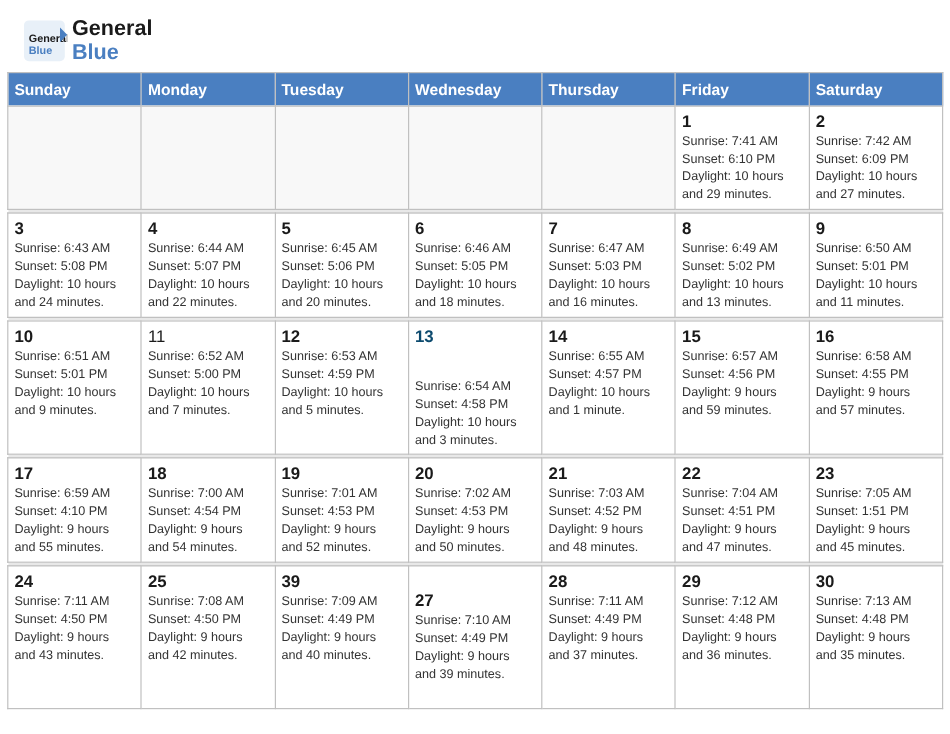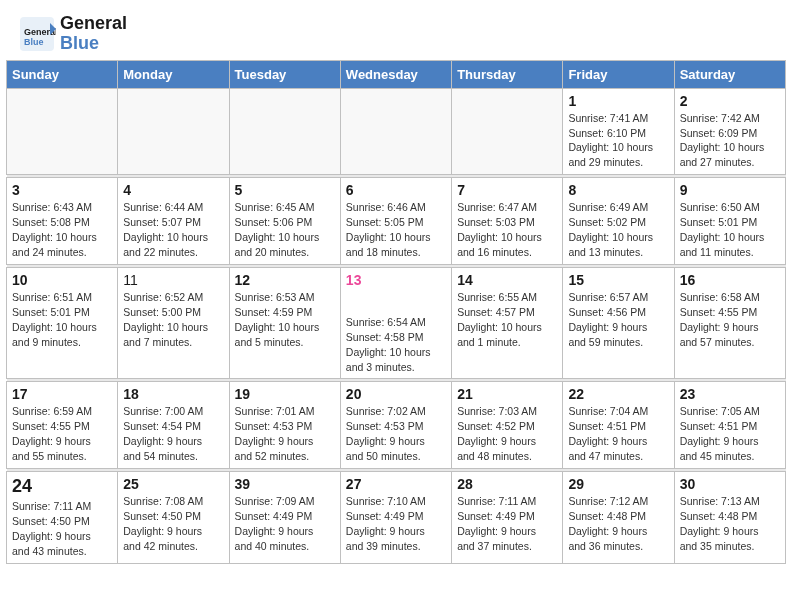--- a/index.html
+++ b/index.html
@@ -136,21 +136,21 @@
 and 7 minutes.</div>
           </td>
           <td style="border: 1px solid rgb(192, 192, 192); vertical-align: top; padding: 4px 5px; font-size: 10.5px; color: rgb(51, 51, 51); height: 85px;">
             <div style="font-size: 14px; font-weight: bold; color: rgb(26, 26, 26); margin-bottom: 2px;">12</div>
             <div style="font-size: 10.5px; color: rgb(51, 51, 51); line-height: 1.42; white-space: pre-line;">Sunrise: 6:53 AM
 Sunset: 4:59 PM
 Daylight: 10 hours
 and 5 minutes.</div>
           </td>
           <td style="border: 1px solid rgb(192, 192, 192); vertical-align: top; padding: 4px 5px; font-size: 10.5px; color: rgb(51, 51, 51); height: 85px;">
-            <div style="font-size: 14px; font-weight: bold; color: #ec4899; margin-bottom: 2px;">13</div>
+            <div style="font-size: 14px; font-weight: bold; color: #0c4a6e; margin-bottom: 2px;">13</div>
             <div style="font-size: 10.5px; color: rgb(51, 51, 51); line-height: 1.42; white-space: pre-line; margin-top: 27px;">Sunrise: 6:54 AM
 Sunset: 4:58 PM
 Daylight: 10 hours
 and 3 minutes.</div>
           </td>
           <td style="border: 1px solid rgb(192, 192, 192); vertical-align: top; padding: 4px 5px; font-size: 10.5px; color: rgb(51, 51, 51); height: 85px;">
             <div style="font-size: 14px; font-weight: bold; color: rgb(26, 26, 26); margin-bottom: 2px;">14</div>
             <div style="font-size: 10.5px; color: rgb(51, 51, 51); line-height: 1.42; white-space: pre-line;">Sunrise: 6:55 AM
 Sunset: 4:57 PM
 Daylight: 10 hours
@@ -171,21 +171,21 @@
 and 57 minutes.</div>
           </td>
         </tr>
         <tr>
           <td colspan="7" style="height: 3px; background: rgb(232, 232, 232); border: none; padding: 0px;"></td>
         </tr>
         <tr>
           <td style="border: 1px solid rgb(192, 192, 192); vertical-align: top; padding: 4px 5px; font-size: 10.5px; color: rgb(51, 51, 51); height: 85px;">
             <div style="font-size: 14px; font-weight: bold; color: rgb(26, 26, 26); margin-bottom: 2px;">17</div>
             <div style="font-size: 10.5px; color: rgb(51, 51, 51); line-height: 1.42; white-space: pre-line;">Sunrise: 6:59 AM
-Sunset: 4:55 PM
+Sunset: 4:10 PM
 Daylight: 9 hours
 and 55 minutes.</div>
           </td>
           <td style="border: 1px solid rgb(192, 192, 192); vertical-align: top; padding: 4px 5px; font-size: 10.5px; color: rgb(51, 51, 51); height: 85px;">
             <div style="font-size: 14px; font-weight: bold; color: rgb(26, 26, 26); margin-bottom: 2px;">18</div>
             <div style="font-size: 10.5px; color: rgb(51, 51, 51); line-height: 1.42; white-space: pre-line;">Sunrise: 7:00 AM
 Sunset: 4:54 PM
 Daylight: 9 hours
 and 54 minutes.</div>
           </td>
@@ -213,51 +213,51 @@
           <td style="border: 1px solid rgb(192, 192, 192); vertical-align: top; padding: 4px 5px; font-size: 10.5px; color: rgb(51, 51, 51); height: 85px;">
             <div style="font-size: 14px; font-weight: bold; color: rgb(26, 26, 26); margin-bottom: 2px;">22</div>
             <div style="font-size: 10.5px; color: rgb(51, 51, 51); line-height: 1.42; white-space: pre-line;">Sunrise: 7:04 AM
 Sunset: 4:51 PM
 Daylight: 9 hours
 and 47 minutes.</div>
           </td>
           <td style="border: 1px solid rgb(192, 192, 192); vertical-align: top; padding: 4px 5px; font-size: 10.5px; color: rgb(51, 51, 51); height: 85px;">
             <div style="font-size: 14px; font-weight: bold; color: rgb(26, 26, 26); margin-bottom: 2px;">23</div>
             <div style="font-size: 10.5px; color: rgb(51, 51, 51); line-height: 1.42; white-space: pre-line;">Sunrise: 7:05 AM
-Sunset: 4:51 PM
+Sunset: 1:51 PM
 Daylight: 9 hours
 and 45 minutes.</div>
           </td>
         </tr>
         <tr>
           <td colspan="7" style="height: 3px; background: rgb(232, 232, 232); border: none; padding: 0px;"></td>
         </tr>
         <tr>
           <td style="border: 1px solid rgb(192, 192, 192); vertical-align: top; padding: 4px 5px; font-size: 10.5px; color: rgb(51, 51, 51); height: 85px;">
-            <div style="font-size: 18px; font-weight: bold; color: rgb(26, 26, 26); margin-bottom: 2px;">24</div>
+            <div style="font-size: 14px; font-weight: bold; color: rgb(26, 26, 26); margin-bottom: 2px;">24</div>
             <div style="font-size: 10.5px; color: rgb(51, 51, 51); line-height: 1.42; white-space: pre-line;">Sunrise: 7:11 AM
 Sunset: 4:50 PM
 Daylight: 9 hours
 and 43 minutes.</div>
           </td>
           <td style="border: 1px solid rgb(192, 192, 192); vertical-align: top; padding: 4px 5px; font-size: 10.5px; color: rgb(51, 51, 51); height: 85px;">
             <div style="font-size: 14px; font-weight: bold; color: rgb(26, 26, 26); margin-bottom: 2px;">25</div>
             <div style="font-size: 10.5px; color: rgb(51, 51, 51); line-height: 1.42; white-space: pre-line;">Sunrise: 7:08 AM
 Sunset: 4:50 PM
 Daylight: 9 hours
 and 42 minutes.</div>
           </td>
           <td style="border: 1px solid rgb(192, 192, 192); vertical-align: top; padding: 4px 5px; font-size: 10.5px; color: rgb(51, 51, 51); height: 85px;">
             <div style="font-size: 14px; font-weight: bold; color: rgb(26, 26, 26); margin-bottom: 2px;">39</div>
             <div style="font-size: 10.5px; color: rgb(51, 51, 51); line-height: 1.42; white-space: pre-line;">Sunrise: 7:09 AM
 Sunset: 4:49 PM
 Daylight: 9 hours
 and 40 minutes.</div>
           </td>
-          <td style="border: 1px solid rgb(192, 192, 192); vertical-align: top; padding: 4px 5px; font-size: 10.5px; color: rgb(51, 51, 51); height: 85px;">
+          <td style="border: 1px solid rgb(192, 192, 192); vertical-align: top; padding: 20px 5px; font-size: 10.5px; color: rgb(51, 51, 51); height: 85px;">
             <div style="font-size: 14px; font-weight: bold; color: rgb(26, 26, 26); margin-bottom: 2px;">27</div>
             <div style="font-size: 10.5px; color: rgb(51, 51, 51); line-height: 1.42; white-space: pre-line;">Sunrise: 7:10 AM
 Sunset: 4:49 PM
 Daylight: 9 hours
 and 39 minutes.</div>
           </td>
           <td style="border: 1px solid rgb(192, 192, 192); vertical-align: top; padding: 4px 5px; font-size: 10.5px; color: rgb(51, 51, 51); height: 85px;">
             <div style="font-size: 14px; font-weight: bold; color: rgb(26, 26, 26); margin-bottom: 2px;">28</div>
             <div style="font-size: 10.5px; color: rgb(51, 51, 51); line-height: 1.42; white-space: pre-line;">Sunrise: 7:11 AM
 Sunset: 4:49 PM

